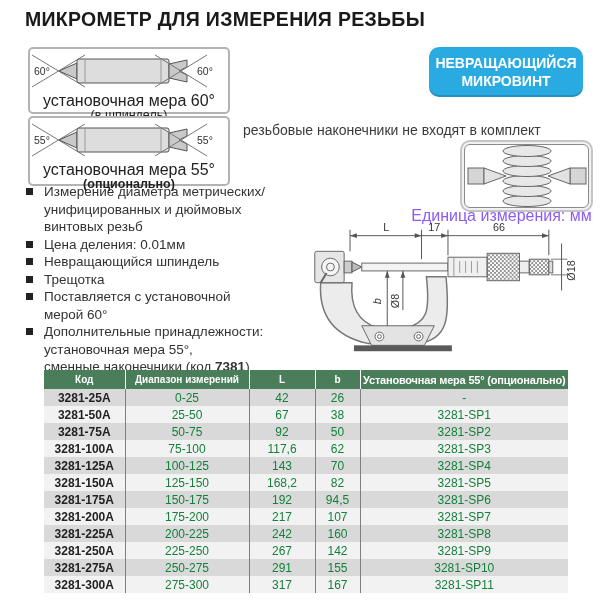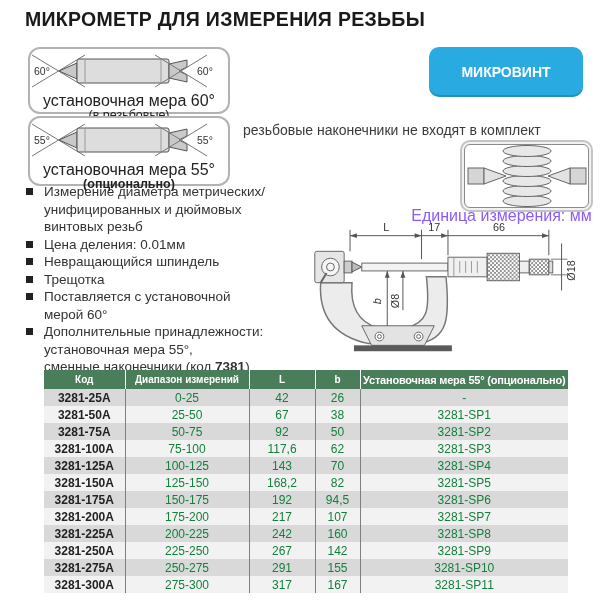--- a/index.html
+++ b/index.html
@@ -4,21 +4,21 @@
 <style>
   html,body{margin:0;padding:0;background:#fff;}
   body{width:600px;height:600px;position:relative;overflow:hidden;
        font-family:"Liberation Sans",sans-serif;color:#333;}
   .abs{position:absolute;}
 
   
   #title{left:25px;top:8px;font-size:19.5px;font-weight:bold;color:#1a1a1a;letter-spacing:.3px;}
 
   
-  .std-box{left:28px;width:202px;border:2px solid #b3b3b3;border-radius:12px;background:#fff;
+  .std-box{left:28px;width:202px;border:2px solid #b3b3b3;border-radius:5px;background:#fff;
            box-sizing:border-box;text-align:center;padding-top:3px;}
   #std60{top:47px;height:67px;}
   #std55{top:116px;height:70px;}
   .std-cap{font-size:16px;line-height:14px;color:#222;}
   .std-sub{font-size:12.5px;line-height:14px;color:#222;}
   .bold{font-weight:bold;}
 
   
   #badge{left:429px;top:47px;width:154px;height:50px;border-radius:10px;
          display:flex;flex-direction:column;align-items:center;justify-content:center;
@@ -75,21 +75,21 @@
     <polygon points="28,19 46,11 46,27" fill="#c9c9c9" stroke="#555" stroke-width="1"></polygon>
     <rect x="46" y="7" width="92" height="24" rx="2" fill="#ddd" stroke="#555" stroke-width="1"></rect>
     <line x1="54" y1="7" x2="54" y2="31" stroke="#999" stroke-width="1"></line>
     <line x1="130" y1="7" x2="130" y2="31" stroke="#999" stroke-width="1"></line>
     <polygon points="138,12 156,8 156,15 148,19 156,23 156,30 138,26" fill="#c9c9c9" stroke="#555" stroke-width="1"></polygon>
     <line x1="124" y1="3" x2="176" y2="35" stroke="#777" stroke-width="1"></line>
     <line x1="124" y1="35" x2="176" y2="3" stroke="#777" stroke-width="1"></line>
     <text class="angtxt" x="166" y="23">60°</text>
   </svg>
   <div class="std-cap">установочная мера 60°</div>
-  <div class="std-sub">(в резьбовые)</div>
+  <div class="std-sub">(в шпиндель)</div>
 </div>
 
 <div class="abs std-box" id="std55">
   <svg width="196" height="38" viewBox="0 0 196 38">
     <line x1="1" y1="3" x2="54" y2="35" stroke="#777" stroke-width="1"></line>
     <line x1="1" y1="35" x2="54" y2="3" stroke="#777" stroke-width="1"></line>
     <text class="angtxt" x="3" y="23">55°</text>
     <polygon points="28,19 46,11 46,27" fill="#c9c9c9" stroke="#555" stroke-width="1"></polygon>
     <rect x="46" y="7" width="92" height="24" rx="2" fill="#ddd" stroke="#555" stroke-width="1"></rect>
     <line x1="54" y1="7" x2="54" y2="31" stroke="#999" stroke-width="1"></line>
@@ -97,20 +97,21 @@
     <polygon points="138,12 156,8 156,15 148,19 156,23 156,30 138,26" fill="#c9c9c9" stroke="#555" stroke-width="1"></polygon>
     <line x1="124" y1="3" x2="176" y2="35" stroke="#777" stroke-width="1"></line>
     <line x1="124" y1="35" x2="176" y2="3" stroke="#777" stroke-width="1"></line>
     <text class="angtxt" x="166" y="23">55°</text>
   </svg>
   <div class="std-cap">установочная мера 55°</div>
   <div class="std-sub bold">(опционально)</div>
 </div>
 
 <div class="abs" id="badge" style="background: rgb(41, 171, 226);">
+  <span>НЕВРАЩАЮЩИЙСЯ</span>
   <span>МИКРОВИНТ</span>
 </div>
 
 <div class="abs" id="note">резьбовые наконечники не входят в комплект</div>
 
 <div class="abs" id="tips">
   <div class="inner">
     <svg width="122" height="62" viewBox="0 0 122 62">
       <ellipse cx="61" cy="56" rx="24" ry="5.5" fill="#e8e8e8" stroke="#666"></ellipse>
       <ellipse cx="61" cy="46" rx="24" ry="5.5" fill="#e8e8e8" stroke="#666"></ellipse>

